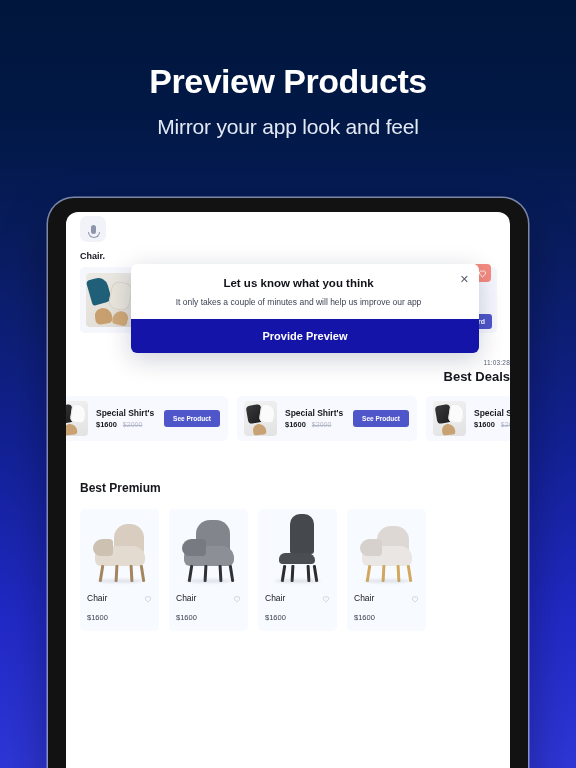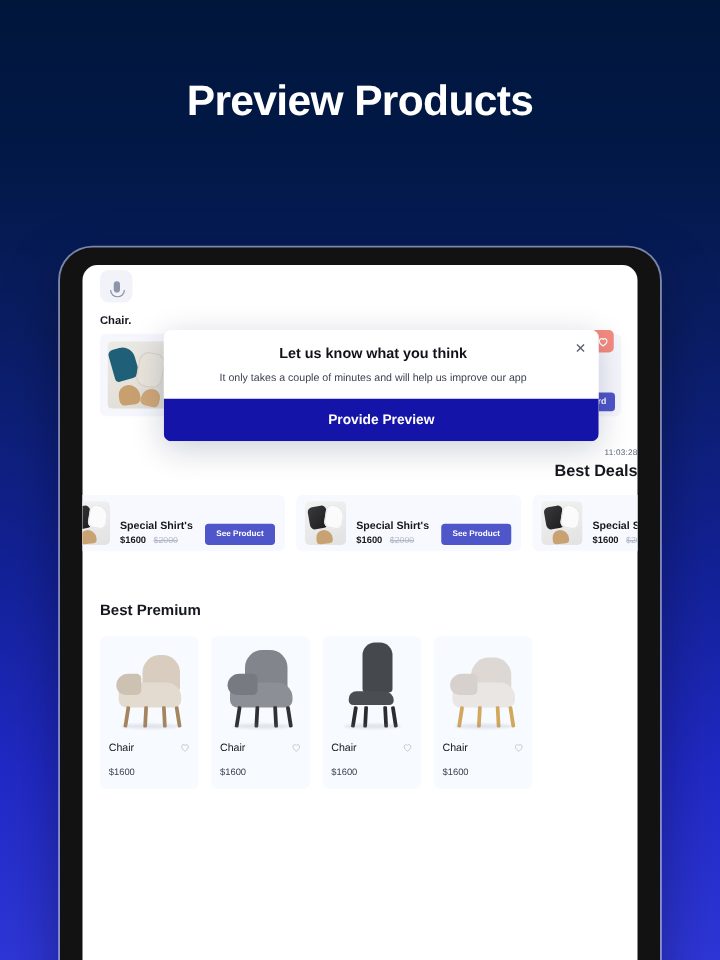--- a/index.html
+++ b/index.html
@@ -82,21 +82,21 @@
     position:absolute; right:5px; bottom:4px; background:#4f56c9; color:#fff;
     font-size:7px; font-weight:bold; padding:4px 7px; border-radius:3px; white-space:nowrap;
   }
   
   .deals-head { text-align:right; margin-top:26px; }
   .timer { font-size:6.5px; color:#5b6179; letter-spacing:.2px; }
   .deals-title { font-size:13px; font-weight:bold; color:#15171e; margin-top:3px; }
   .deal-rail { display:flex; gap:9px; padding:12px 0 0 0; margin-left:-18px; }
   .dcard {
     flex:0 0 auto; width:180px; height:45px; background:#f7f9fe; border-radius:5px;
-    display:flex; align-items:flex-end; padding:5px 8px 5px 7px;
+    display:flex; align-items:center; padding:5px 8px 5px 7px;
   }
   .dthumb { width:33px; height:35px; border-radius:4px; flex:0 0 auto; overflow:hidden; }
   .dinfo { padding-left:8px; flex:1; }
   .dname { font-size:8.5px; font-weight:bold; color:#16181f; }
   .dprices { display:flex; gap:6px; align-items:baseline; margin-top:2px; }
   .dnew { font-size:7.5px; font-weight:bold; color:#16181f; }
   .dold { font-size:7px; color:#b3b8c8; text-decoration:line-through; }
   .seebtn {
     background:#4f56c9; color:#fff; font-size:6.5px; font-weight:bold;
     padding:5px 9px; border-radius:3px; white-space:nowrap;
@@ -157,20 +157,21 @@
   .shadow { position:absolute; left:6px; bottom:-1px; width:46px; height:4px;
     background:rgba(130,135,150,.18); border-radius:50%; filter:blur(1px); }
 </style>
 </head>
 <body>
 
 <div class="bg"></div>
 
 <div class="hero">
   <div class="hero-title">Preview Products</div>
+  <div class="hero-sub">Mirror your app look and feel</div>
 </div>
 
 <div class="device">
   <div class="screen">
 
 
     <div class="search-row">
       <div class="micbtn">
         <span class="mic-ico"></span>
       </div>

